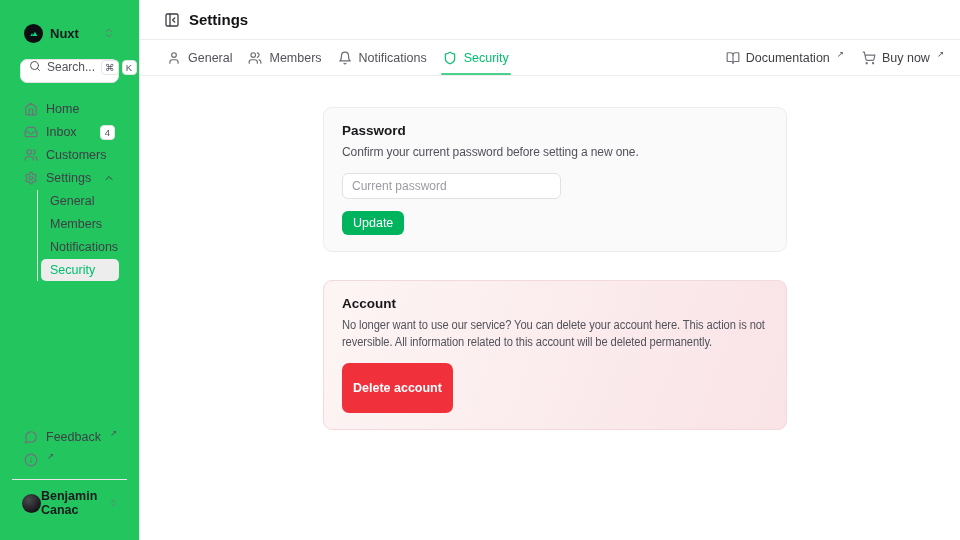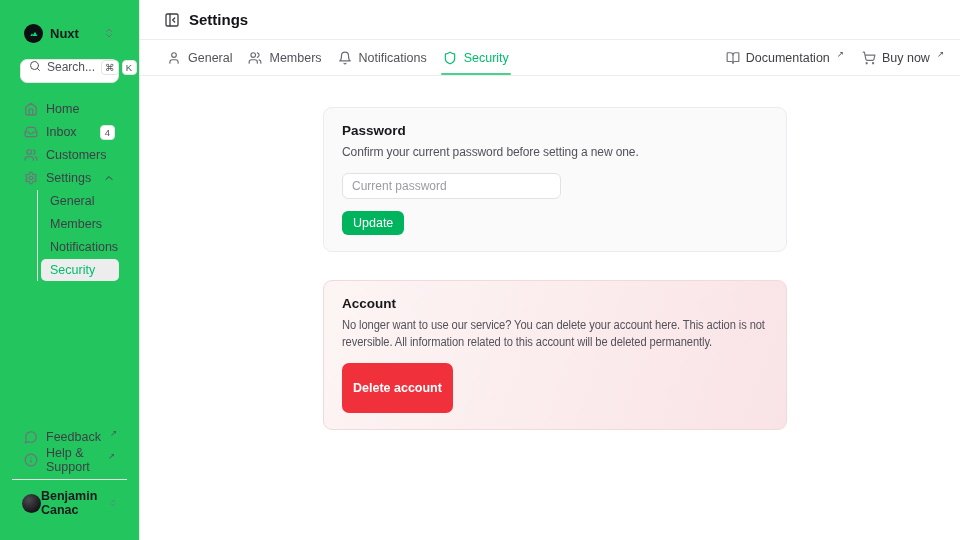--- a/index.html
+++ b/index.html
@@ -187,21 +187,20 @@
         </svg>
       <span>Feedback</span>
       <span class="sup-arrow">↗</span>
     </div>
     <div class="nav-item">
       <svg class="ic" viewBox="0 0 24 24">
           <circle cx="12" cy="12" r="10"></circle>
           <path d="M12 16v-4"></path>
           <path d="M12 8h.01"></path>
         </svg>
-      <span>Help &amp; Support</span>
       <span class="sup-arrow">↗</span>
     </div>
   </div>
 
   <div class="user-row">
     <span class="avatar"></span>
     <span class="user-name">Benjamin Canac</span>
     <span class="grow"></span>
     <svg class="chev-ud" viewBox="0 0 24 24" stroke="currentColor" fill="none" stroke-width="2" stroke-linecap="round" stroke-linejoin="round">
         <path d="m7 15 5 5 5-5"></path>

